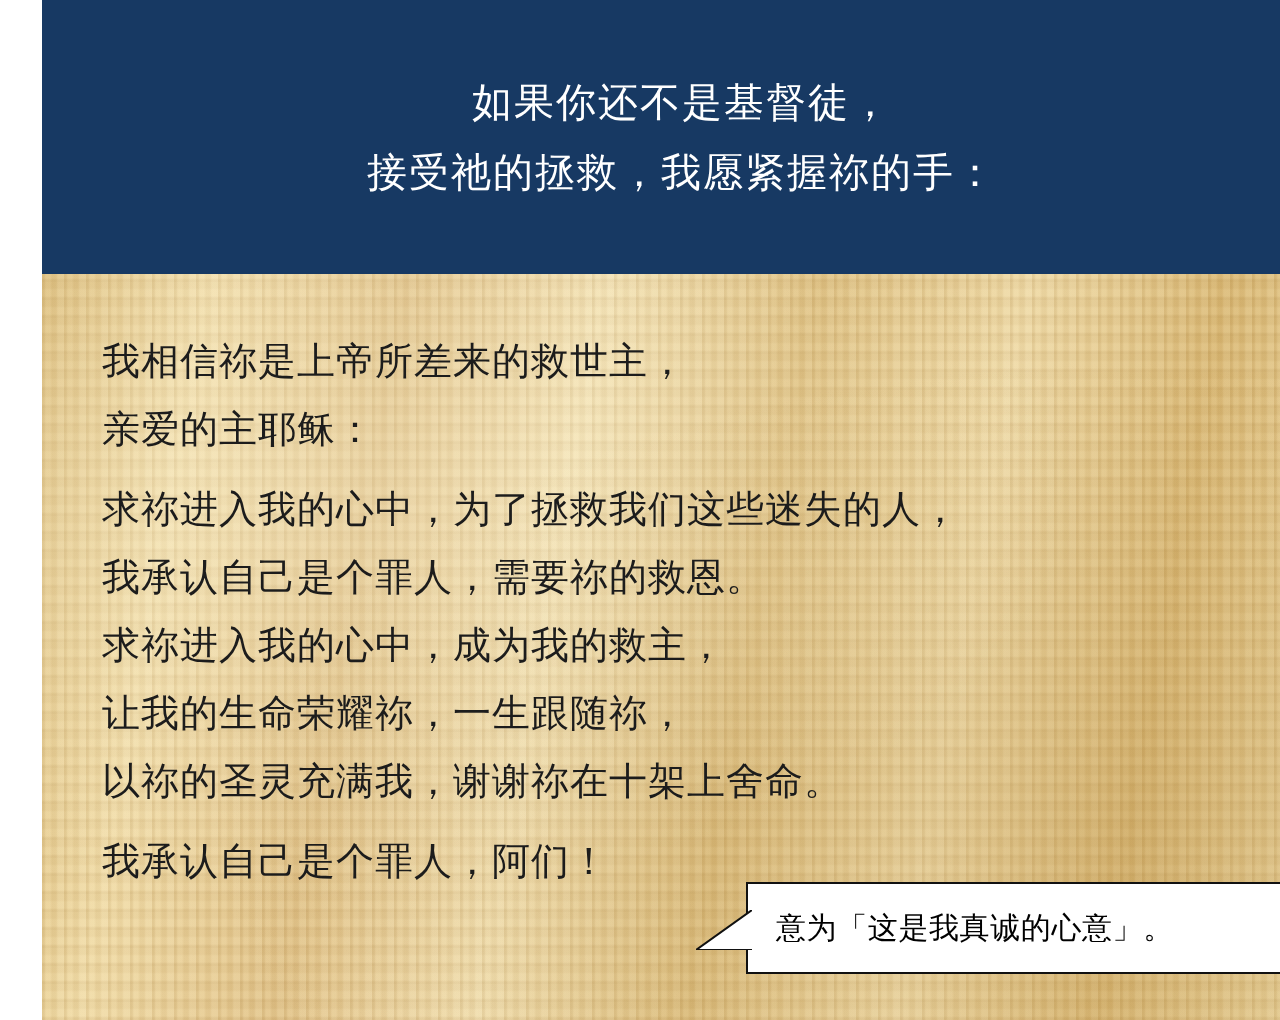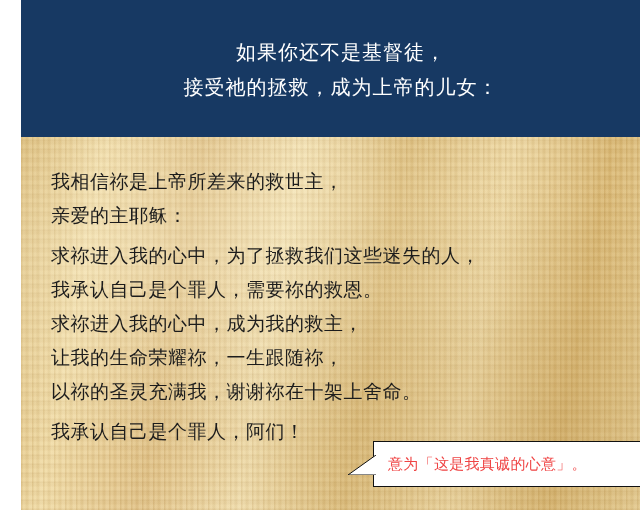--- a/index.html
+++ b/index.html
@@ -123,21 +123,21 @@
     height: 46px;
     background: #ffffff;
     border: 1px solid #111111;
     box-sizing: border-box;
     display: flex;
     align-items: center;
     z-index: 5;
   }
   .callout-text {
     font-size: 15px;
-    color: #ef4444;
+    color: #000000;
     padding-left: 14px;
     white-space: nowrap;
     letter-spacing: 0.3px;
   }
   
   .callout-tail {
     position: absolute;
     left: -26px;
     top: 13px;
     width: 28px;
@@ -145,21 +145,21 @@
     z-index: 6;
   }
 </style>
 </head>
 <body>
 
 <div class="page">
 
   <div class="header">
     <div class="header-line">如果你还不是基督徒，</div>
-    <div class="header-line">接受祂的拯救，成为上帝的儿女：</div>
+    <div class="header-line">接受祂的拯救，我愿紧握祢的手：</div>
   </div>
 
   <div class="parchment">
     <div class="prayer">
       <div class="prayer-line">我相信祢是上帝所差来的救世主，</div>
       <div class="prayer-line salutation">亲爱的主耶稣：</div>
       <div class="prayer-line">求祢进入我的心中，为了拯救我们这些迷失的人，</div>
       <div class="prayer-line">我承认自己是个罪人，需要祢的救恩。</div>
       <div class="prayer-line">求祢进入我的心中，成为我的救主，</div>
       <div class="prayer-line">让我的生命荣耀祢，一生跟随祢，</div>

